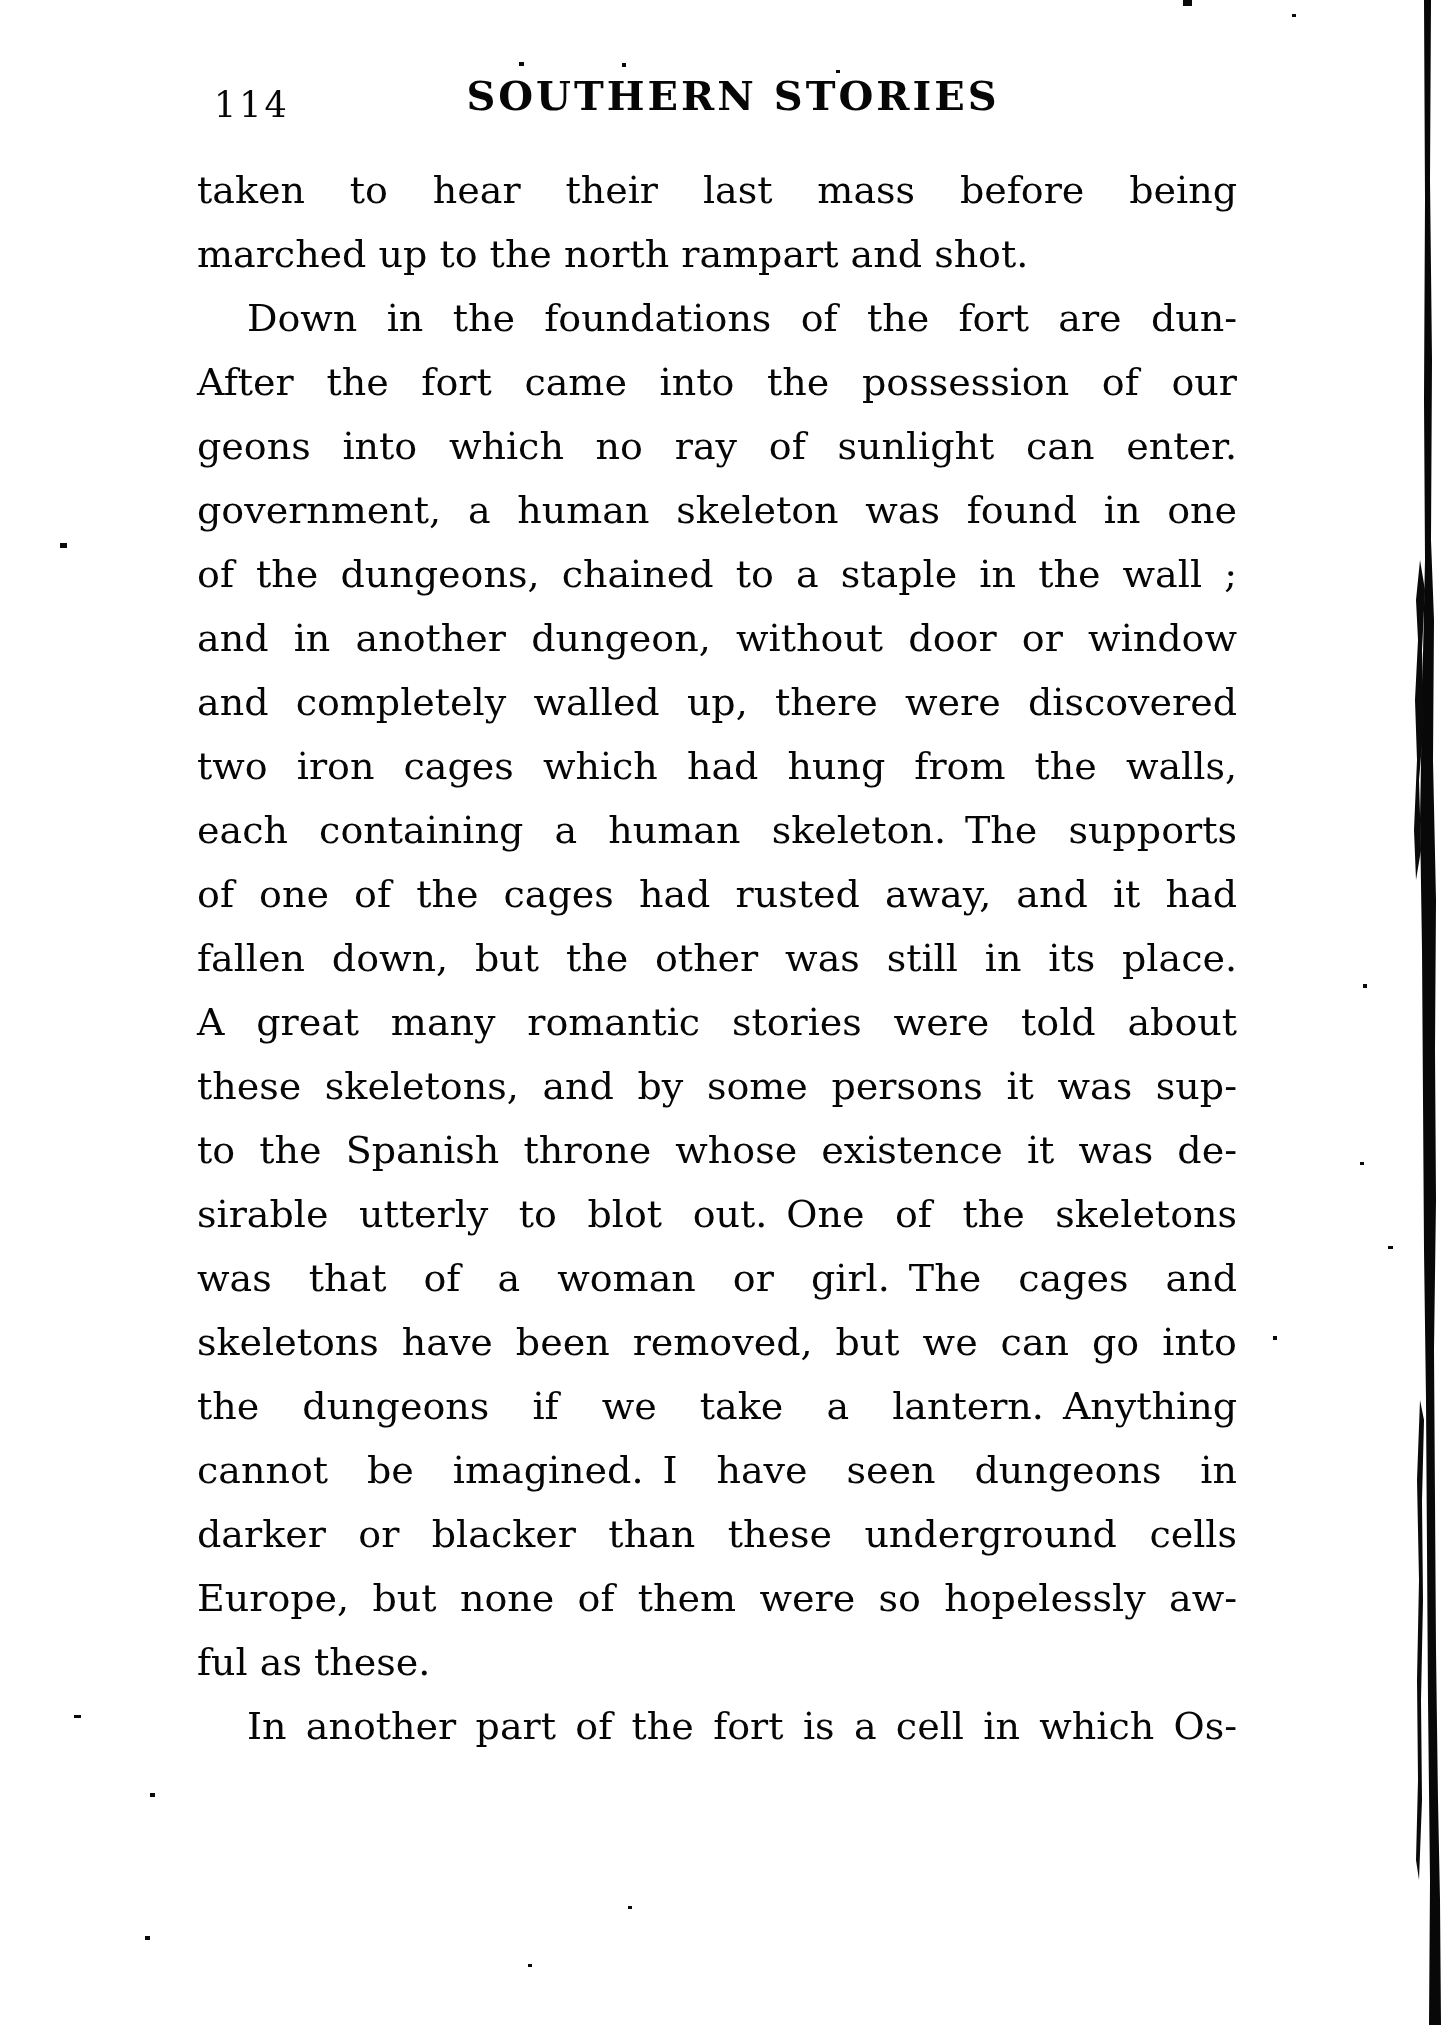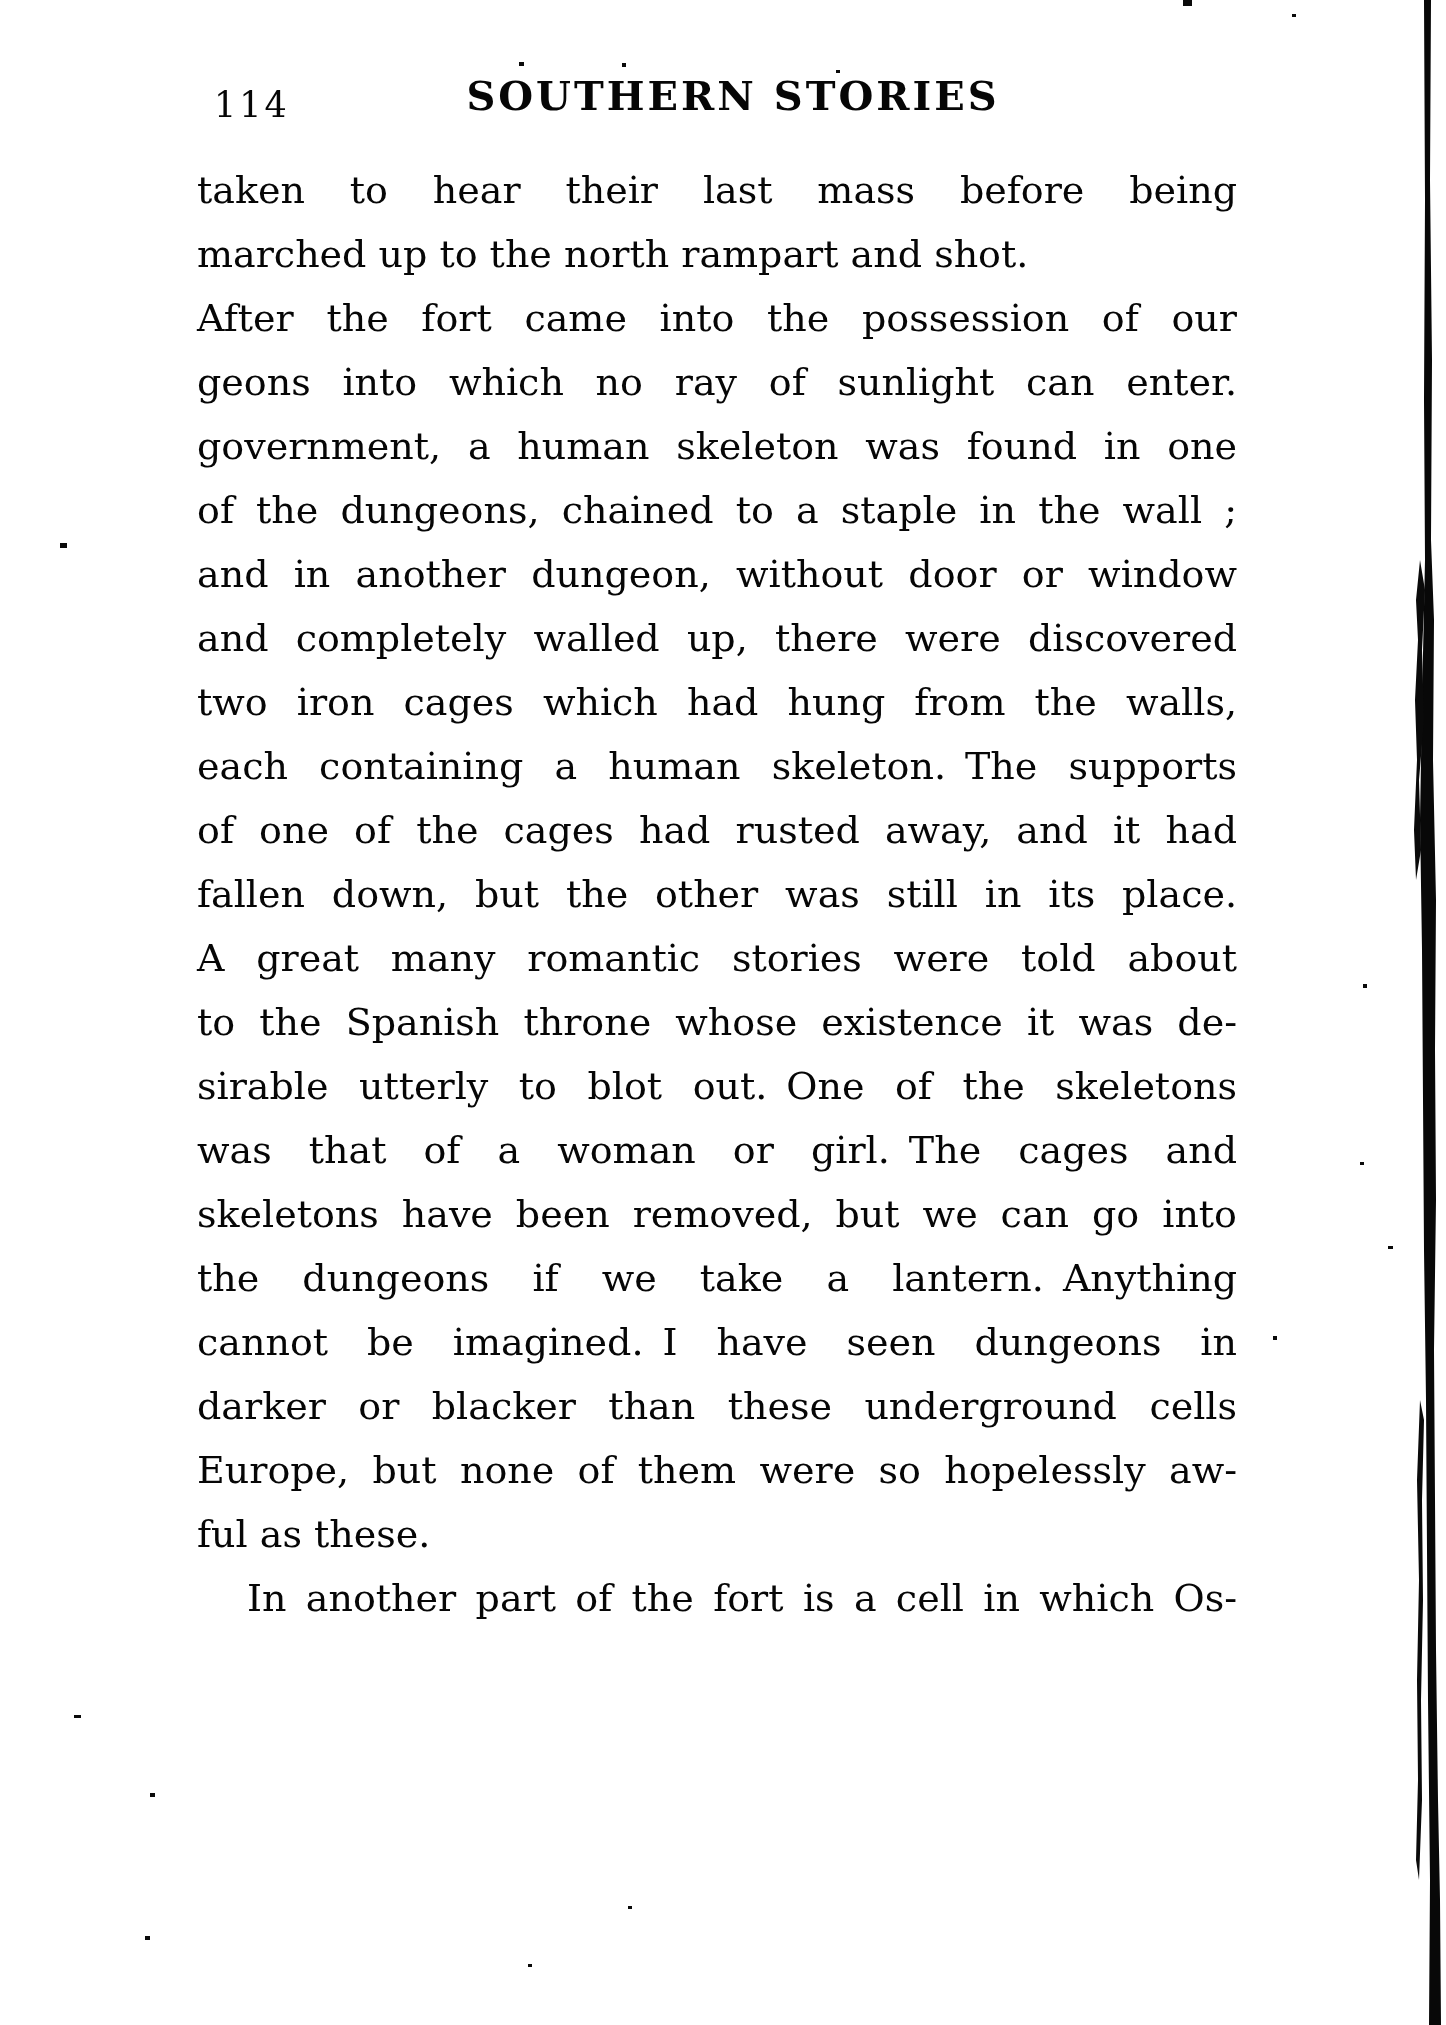--- a/index.html
+++ b/index.html
@@ -77,31 +77,33 @@
 <body>
 
 <div class="page">
 
   <div class="folio">114</div>
   <div class="running-title">SOUTHERN STORIES</div>
 
   <div class="textblock">
     <div class="line">taken to hear their last mass before being</div>
     <div class="line end">marched up to the north rampart and shot.</div>
+    <div class="line indent">Down in the foundations of the fort are dun-</div>
     <div class="line">After the fort came into the possession of our</div>
     <div class="line">geons into which no ray of sunlight can enter.</div>
     <div class="line">government, a human skeleton was found in one</div>
     <div class="line">of the dungeons, chained to a staple in the wall ;</div>
     <div class="line">and in another dungeon, without door or window</div>
     <div class="line">and completely walled up, there were discovered</div>
     <div class="line">two iron cages which had hung from the walls,</div>
     <div class="line">each containing a human skeleton. The supports</div>
     <div class="line">of one of the cages had rusted away, and it had</div>
     <div class="line">fallen down, but the other was still in its place.</div>
     <div class="line">A great many romantic stories were told about</div>
+    <div class="line">these skeletons, and by some persons it was sup-</div>
     <div class="line">to the Spanish throne whose existence it was de-</div>
     <div class="line">sirable utterly to blot out. One of the skeletons</div>
     <div class="line">was that of a woman or girl. The cages and</div>
     <div class="line">skeletons have been removed, but we can go into</div>
     <div class="line">the dungeons if we take a lantern. Anything</div>
     <div class="line">cannot be imagined. I have seen dungeons in</div>
     <div class="line">darker or blacker than these underground cells</div>
     <div class="line">Europe, but none of them were so hopelessly aw-</div>
     <div class="line end">ful as these.</div>
     <div class="line indent">In another part of the fort is a cell in which Os-</div>

